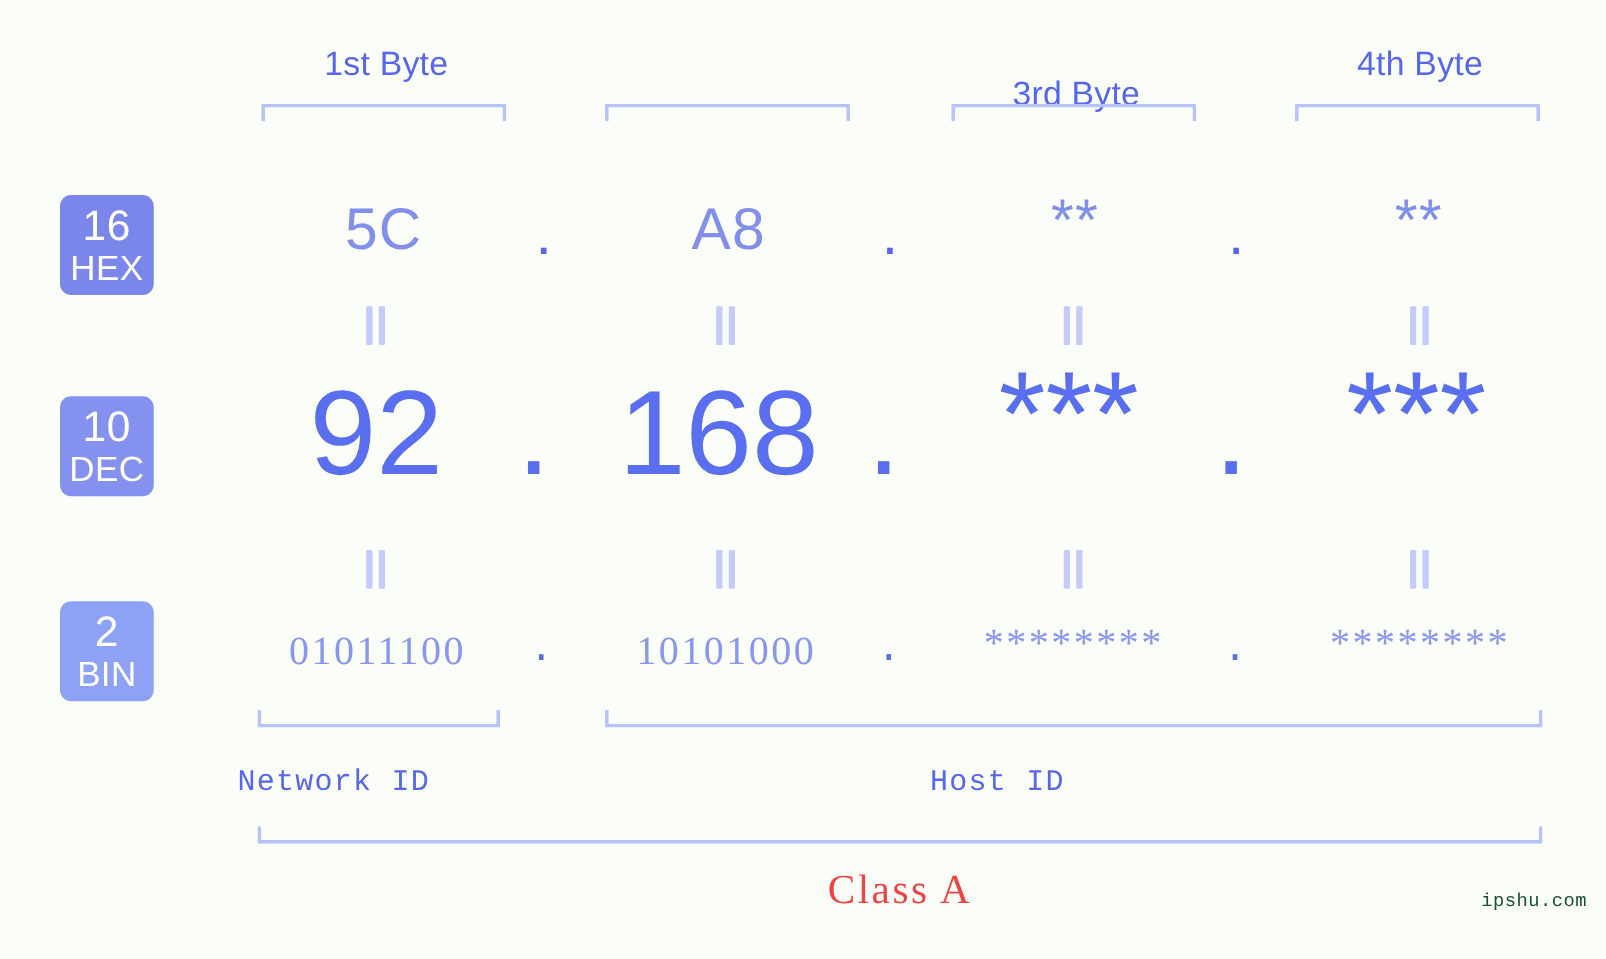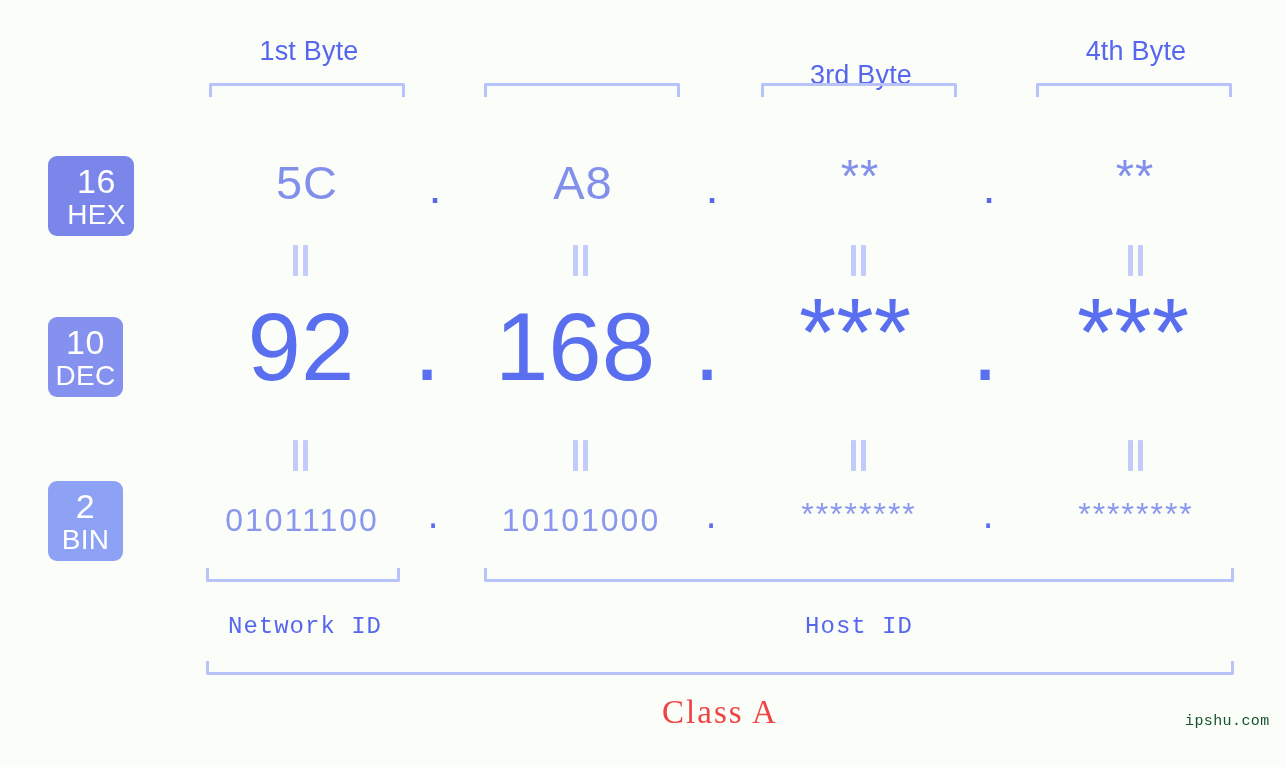--- a/index.html
+++ b/index.html
@@ -43,21 +43,21 @@
   .badge{
     width:75px;height:80px;
     border-radius:9px;
     display:flex;flex-direction:column;
     align-items:center;justify-content:center;
     color:#ffffff;
     line-height:1;
   }
   .badge .num{font-size:34px;font-weight:400;letter-spacing:.5px;}
   .badge .nm{font-size:28px;font-weight:400;margin-top:3px;letter-spacing:.3px;}
-  .badge-hex{background:#7b86ea;padding-left:11px;}
+  .badge-hex{background:#7b86ea;}
   .badge-dec{background:#8591ef;}
   .badge-bin{background:#8ea2f5;}
 
   
   .hex-val{
     font-family:"Liberation Sans", sans-serif;
     font-size:47px;color:#8290ec;text-align:center;white-space:nowrap;
     letter-spacing:1px;
   }
   .hex-dot{
@@ -67,40 +67,40 @@
   .dec-val{
     font-family:"Liberation Sans", sans-serif;
     font-size:96px;color:#5a6ef0;text-align:center;white-space:nowrap;
     letter-spacing:0px;line-height:1;
   }
   .dec-dot{
     font-family:"Liberation Sans", sans-serif;
     font-size:96px;color:#5a6ef0;text-align:center;line-height:1;
   }
   .bin-val{
-    font-family:Liberation Sans, sans-serif;
+    font-family:Liberation Serif, serif;
     font-size:32px;color:#8a97ef;text-align:center;white-space:nowrap;
     letter-spacing:2px;line-height:1;
   }
   .bin-dot{
     font-family:"Liberation Mono", monospace;
     font-size:32px;color:#5a6ef0;text-align:center;line-height:1;
   }
 
   
   .eqbars{width:18px;height:31px;}
   .eqbars span{
     display:inline-block;width:5px;height:31px;background:#c3cbfb;border-radius:1px;
   }
   .eqbars span+span{margin-left:5px;}
 
   
   .id-label{
     font-family:"Liberation Mono", monospace;
-    font-size:24px;color:#5667ee;text-align:center;white-space:nowrap;
+    font-size:24px;color:#5667ee;text-align:left;white-space:nowrap;
     letter-spacing:1px;
   }
   .class-label{
     font-family:Liberation Serif, serif;
     font-size:33px;color:#ef4444;text-align:center;white-space:nowrap;
     letter-spacing:2px;
   }
   .watermark{
     font-family:"Liberation Mono", monospace;
     font-size:15px;color:#14532d;white-space:nowrap;letter-spacing:.4px;

